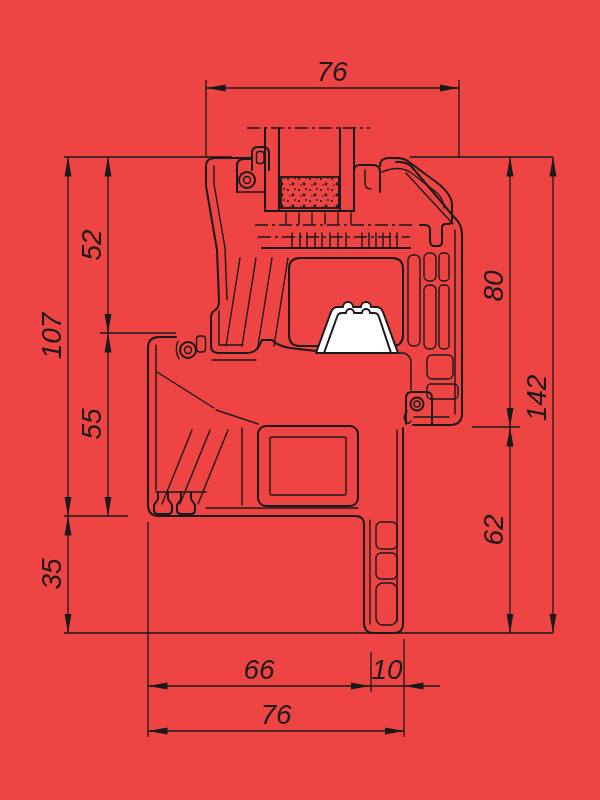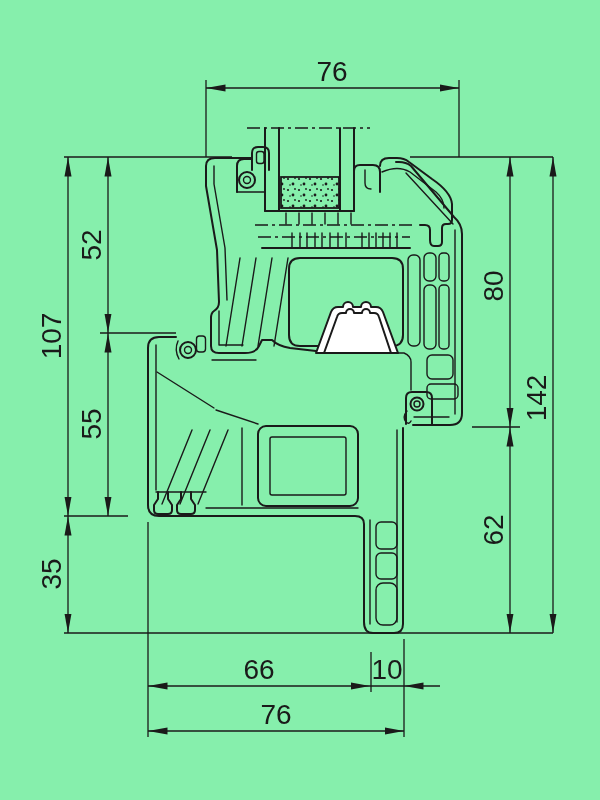--- a/index.html
+++ b/index.html
@@ -1,16 +1,16 @@
 <!DOCTYPE html>
 <html><head>
 <meta charset="utf-8">
 <style>
   html,body{margin:0;padding:0;background:#ffffff;}
-  .stage{width:600px;height:800px;position:relative;background:#86efac;overflow:hidden;}
+  .stage{width:600px;height:800px;position:relative;background:#ef4444;overflow:hidden;font-style:italic;}
   .ol{fill:none;stroke:#1a1a1a;stroke-width:2;stroke-linejoin:round;stroke-linecap:round;}
   .thin{fill:none;stroke:#1a1a1a;stroke-width:1.4;stroke-linejoin:round;stroke-linecap:round;}
   .dim{fill:none;stroke:#1a1a1a;stroke-width:1.3;}
   .dd{fill:none;stroke:#1a1a1a;stroke-width:1.6;stroke-dasharray:13 4 3 4;}
   .wfill{fill:#ffffff;stroke:#1a1a1a;stroke-width:2;stroke-linejoin:round;}
   .dimtxt{font-family:"Liberation Sans",sans-serif;font-size:28px;fill:#1a1a1a;}
   .arr{fill:#1a1a1a;stroke:none;}
 </style>
 </head>
 <body>

